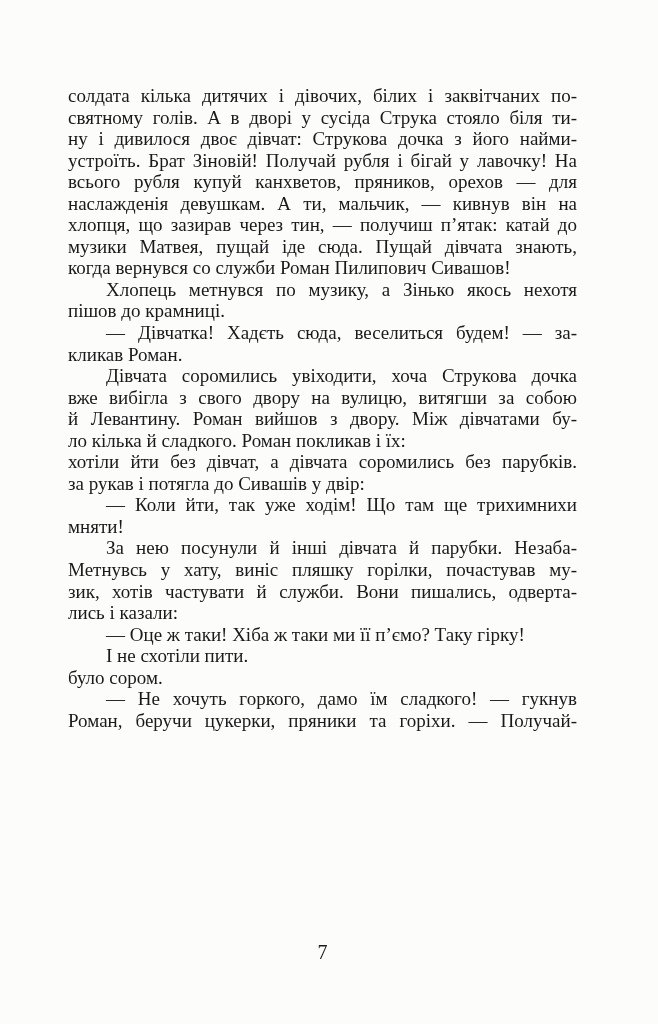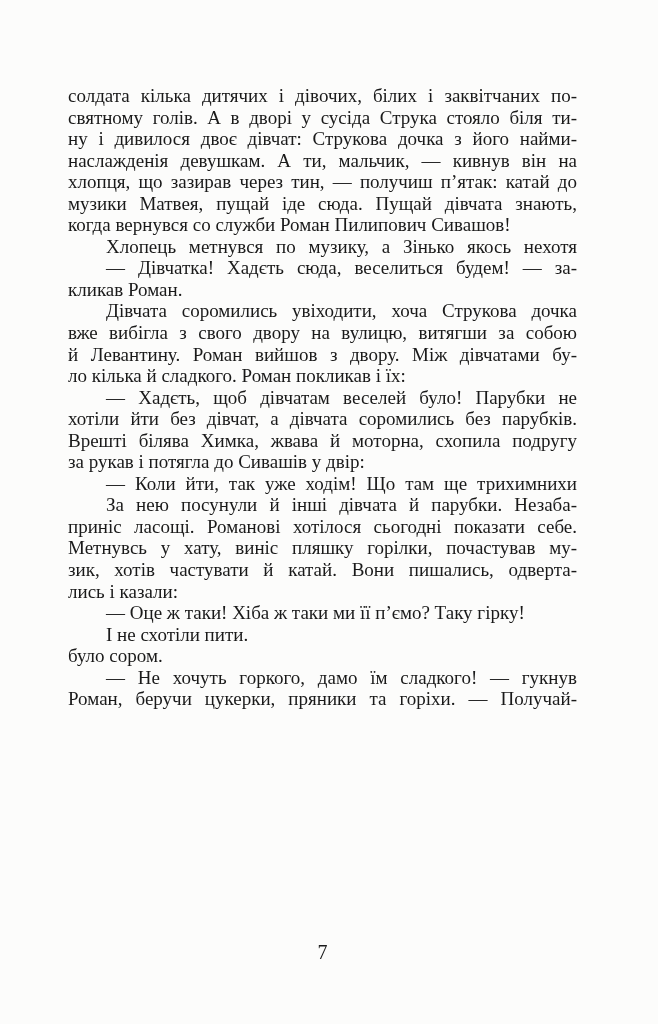--- a/index.html
+++ b/index.html
@@ -55,40 +55,41 @@
   }
 </style>
 </head>
 <body>
 
 <div class="page">
   <div class="text-block" id="text-block">
       <div class="line">солдата кілька дитячих і дівочих, білих і заквітчаних по-</div>
       <div class="line">святному голів. А в дворі у сусіда Струка стояло біля ти-</div>
       <div class="line">ну і дивилося двоє дівчат: Струкова дочка з його найми-</div>
+      <div class="line">устроїть. Брат Зіновій! Получай рубля і бігай у лавочку! На</div>
+      <div class="line">всього рубля купуй канхветов, пряников, орехов — для</div>
       <div class="line">наслажденія девушкам. А ти, мальчик, — кивнув він на</div>
       <div class="line">хлопця, що зазирав через тин, — получиш п’ятак: катай до</div>
       <div class="line">музики Матвея, пущай іде сюда. Пущай дівчата знають,</div>
       <div class="line para-end">когда вернувся со служби Роман Пилипович Сивашов!</div>
       <div class="line para-start">Хлопець метнувся по музику, а Зінько якось нехотя</div>
+      <div class="line para-end">пішов до крамниці.</div>
       <div class="line para-start">— Дівчатка! Хадєть сюда, веселиться будем! — за-</div>
       <div class="line para-end">кликав Роман.</div>
       <div class="line para-start">Дівчата соромились увіходити, хоча Струкова дочка</div>
       <div class="line">вже вибігла з свого двору на вулицю, витягши за собою</div>
       <div class="line">й Левантину. Роман вийшов з двору. Між дівчатами бу-</div>
       <div class="line para-end">ло кілька й сладкого. Роман покликав і їх:</div>
-      <div class="line para-start">— Хадєть, щоб дівчатам веселей було! Парубки не</div>
       <div class="line">хотіли йти без дівчат, а дівчата соромились без парубків.</div>
-      <div class="line">Врешті білява Химка, жвава й моторна, схопила подругу</div>
       <div class="line para-end">за рукав і потягла до Сивашів у двір:</div>
       <div class="line para-start">— Коли йти, так уже ходім! Що там ще трихимнихи</div>
+      <div class="line para-end">мняти!</div>
       <div class="line para-start">За нею посунули й інші дівчата й парубки. Незаба-</div>
-      <div class="line">приніс ласощі. Романові хотілося сьогодні показати себе.</div>
       <div class="line">Метнувсь у хату, виніс пляшку горілки, почастував му-</div>
-      <div class="line">зик, хотів частувати й катай. Вони пишались, одверта-</div>
+      <div class="line">зик, хотів частувати й служби. Вони пишались, одверта-</div>
       <div class="line para-end">лись і казали:</div>
       <div class="line para-start para-end">— Оце ж таки! Хіба ж таки ми її п’ємо? Таку гірку!</div>
       <div class="line para-start para-end">І не схотіли пити.</div>
       <div class="line para-end">було сором.</div>
       <div class="line para-start">— Не хочуть горкого, дамо їм сладкого! — гукнув</div>
       <div class="line">Роман, беручи цукерки, пряники та горіхи. — Получай-</div>
     </div>
   <div class="pageno">7</div>
 </div>
 

